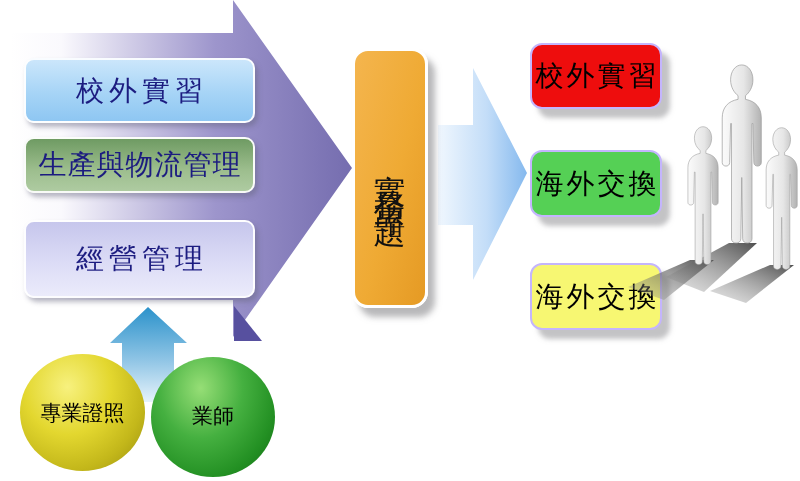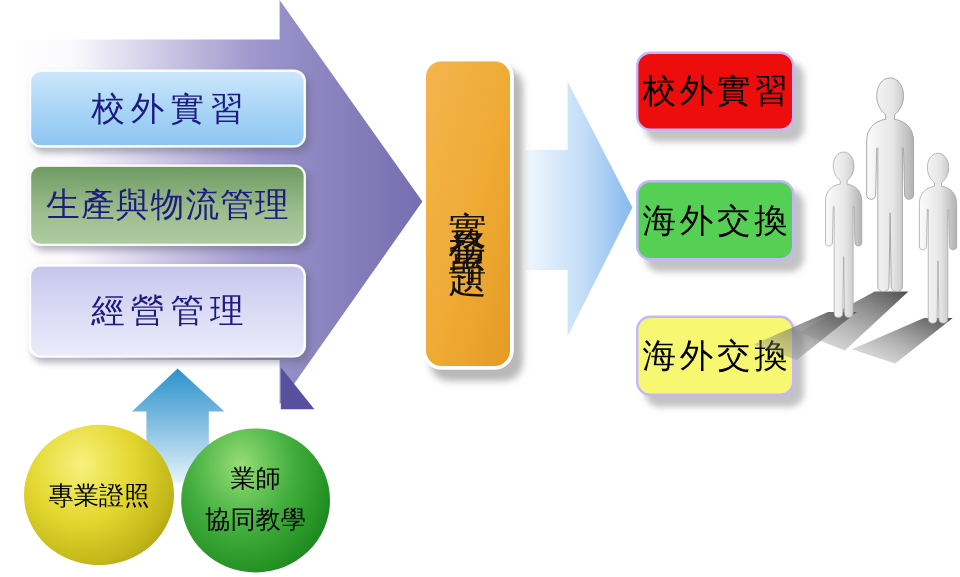--- a/index.html
+++ b/index.html
@@ -11,21 +11,21 @@
   
   .lbox{
     position:absolute;left:24px;width:231px;height:65px;
     border-radius:10px;border:2px solid rgba(255,255,255,.95);
     box-shadow:3px 4px 5px rgba(100,100,125,.45);
     display:flex;align-items:center;justify-content:center;
     color:#1c1c80;font-size:28px;letter-spacing:5px;
     box-sizing:border-box;text-indent:5px;
   }
   .b1{top:58px;background:linear-gradient(180deg,#cbe6fb 0%,#a6d4f6 55%,#8ec6f2 100%);}
-  .b2{top:137px;height:68px;background:linear-gradient(180deg,#6f9b63 0%,#9dbe8e 60%,#aecba1 100%);letter-spacing:1px;text-indent:1px;}
+  .b2{top:137px;height:56px;background:linear-gradient(180deg,#6f9b63 0%,#9dbe8e 60%,#aecba1 100%);letter-spacing:1px;text-indent:1px;}
   .b3{top:220px;height:78px;background:linear-gradient(180deg,#c6c6ec 0%,#dcdcf6 55%,#ebebfb 100%);}
   
   .capstone{
     position:absolute;left:352px;top:48px;width:76px;height:260px;
     border-radius:16px;border:3px solid #ffffff;box-sizing:border-box;
     background:linear-gradient(105deg,#f4b54e 0%,#efaa34 55%,#e59a24 100%);
     box-shadow:7px 9px 6px rgba(125,125,130,.55);
     display:flex;align-items:center;justify-content:center;
   }
   .capstone span{
@@ -115,21 +115,20 @@
   <div class="rbox r3">
     <span>海外交換</span>
   </div>
 
   <div class="bubble bubble-yellow">
     <span>專業證照</span>
   </div>
   <div class="bubble bubble-green">
     <div class="lines">
       <div>業師</div>
-      <div>協同教學</div>
     </div>
   </div>
 
   <svg width="800" height="481" viewBox="0 0 800 481">
     <defs>
       <linearGradient id="gradPerson" x1="0" y1="0" x2="1" y2="0">
         <stop offset="0" stop-color="#fbfbfb"></stop>
         <stop offset="0.55" stop-color="#e6e6e6"></stop>
         <stop offset="1" stop-color="#b2b2b2"></stop>
       </linearGradient>

